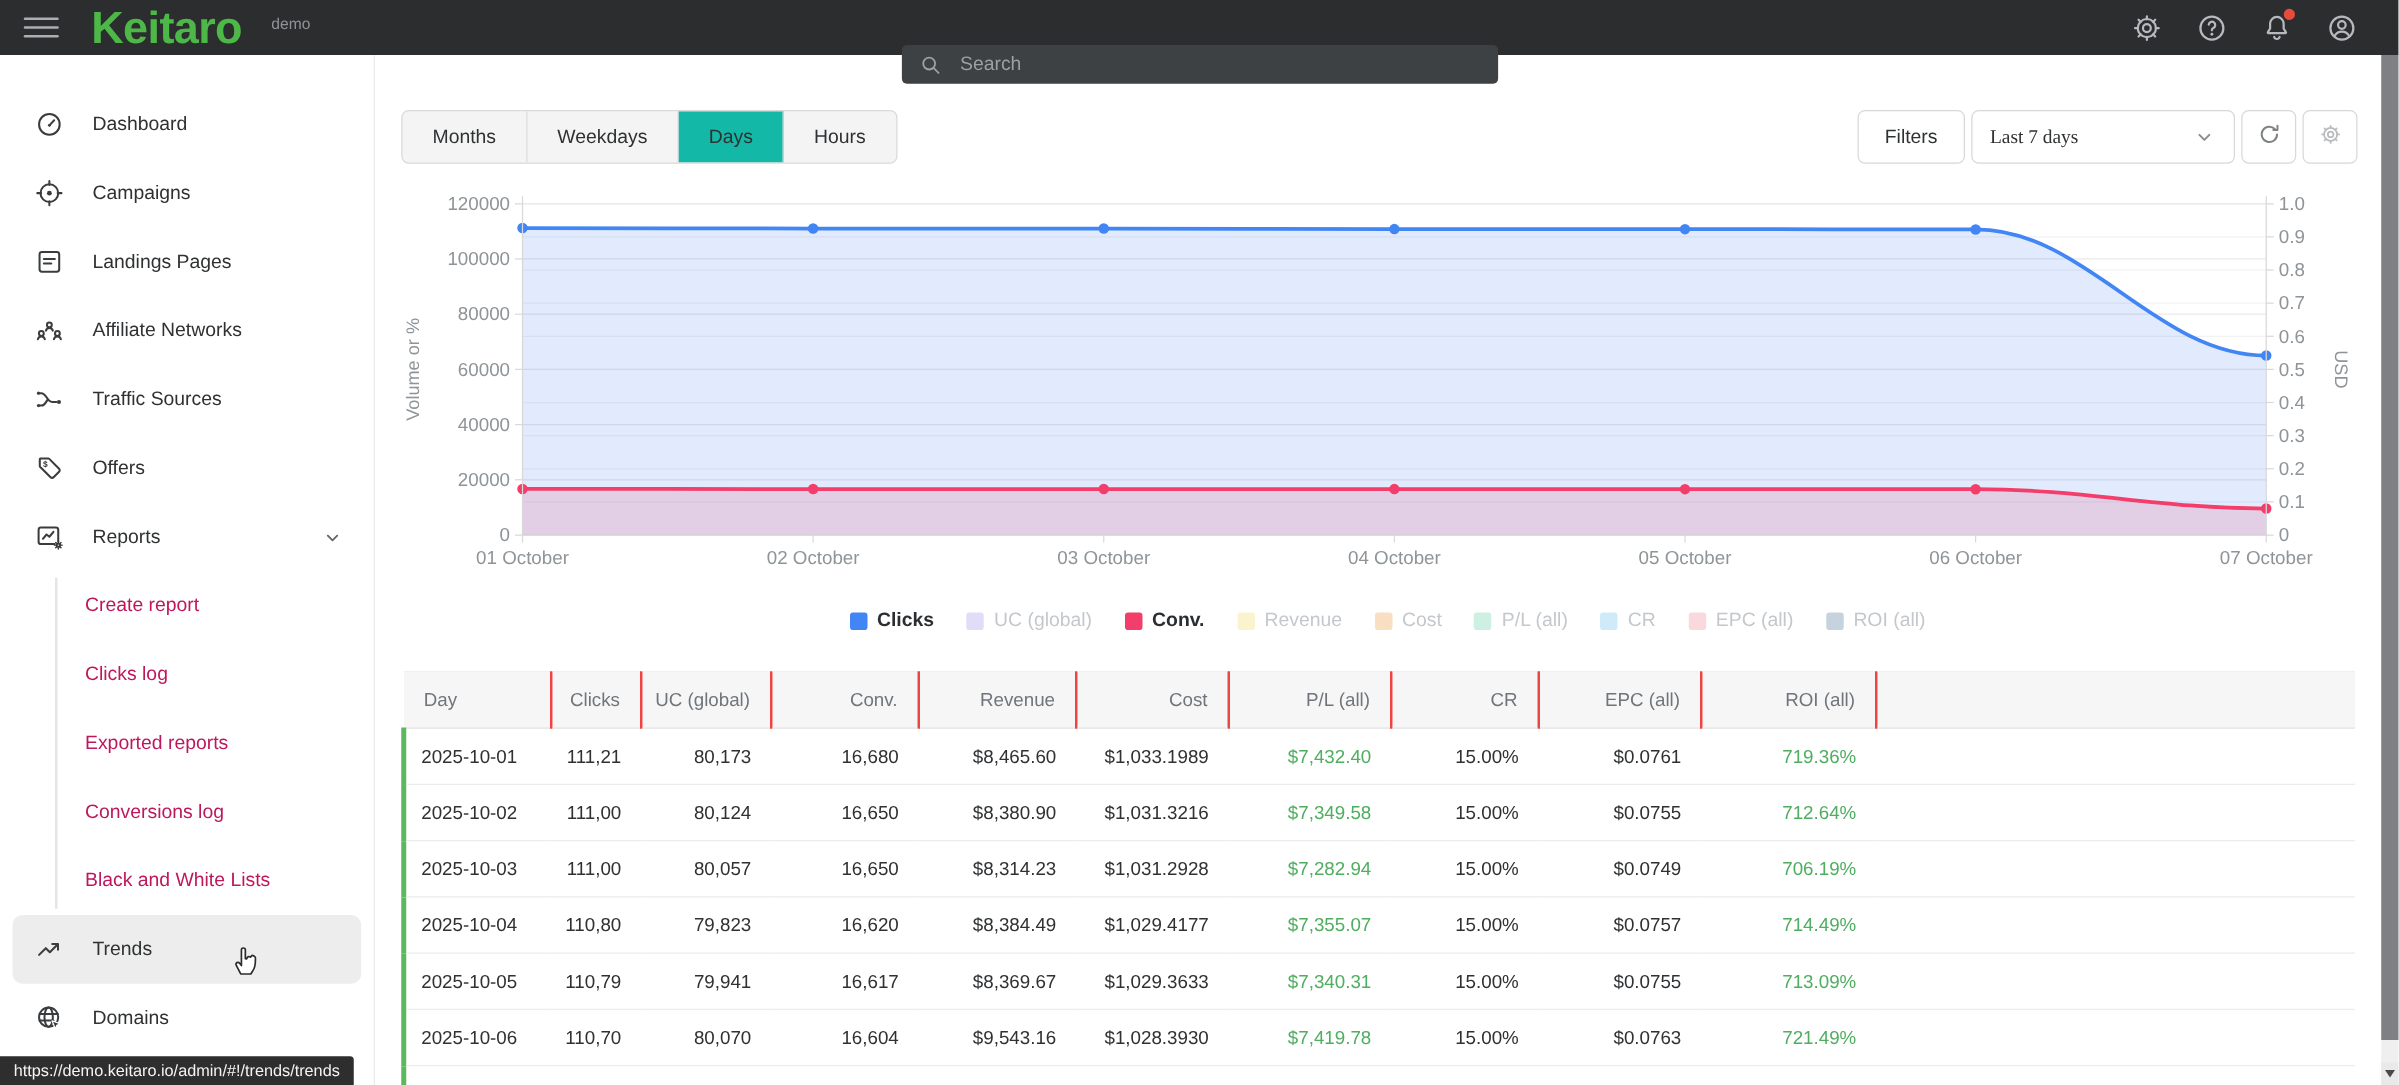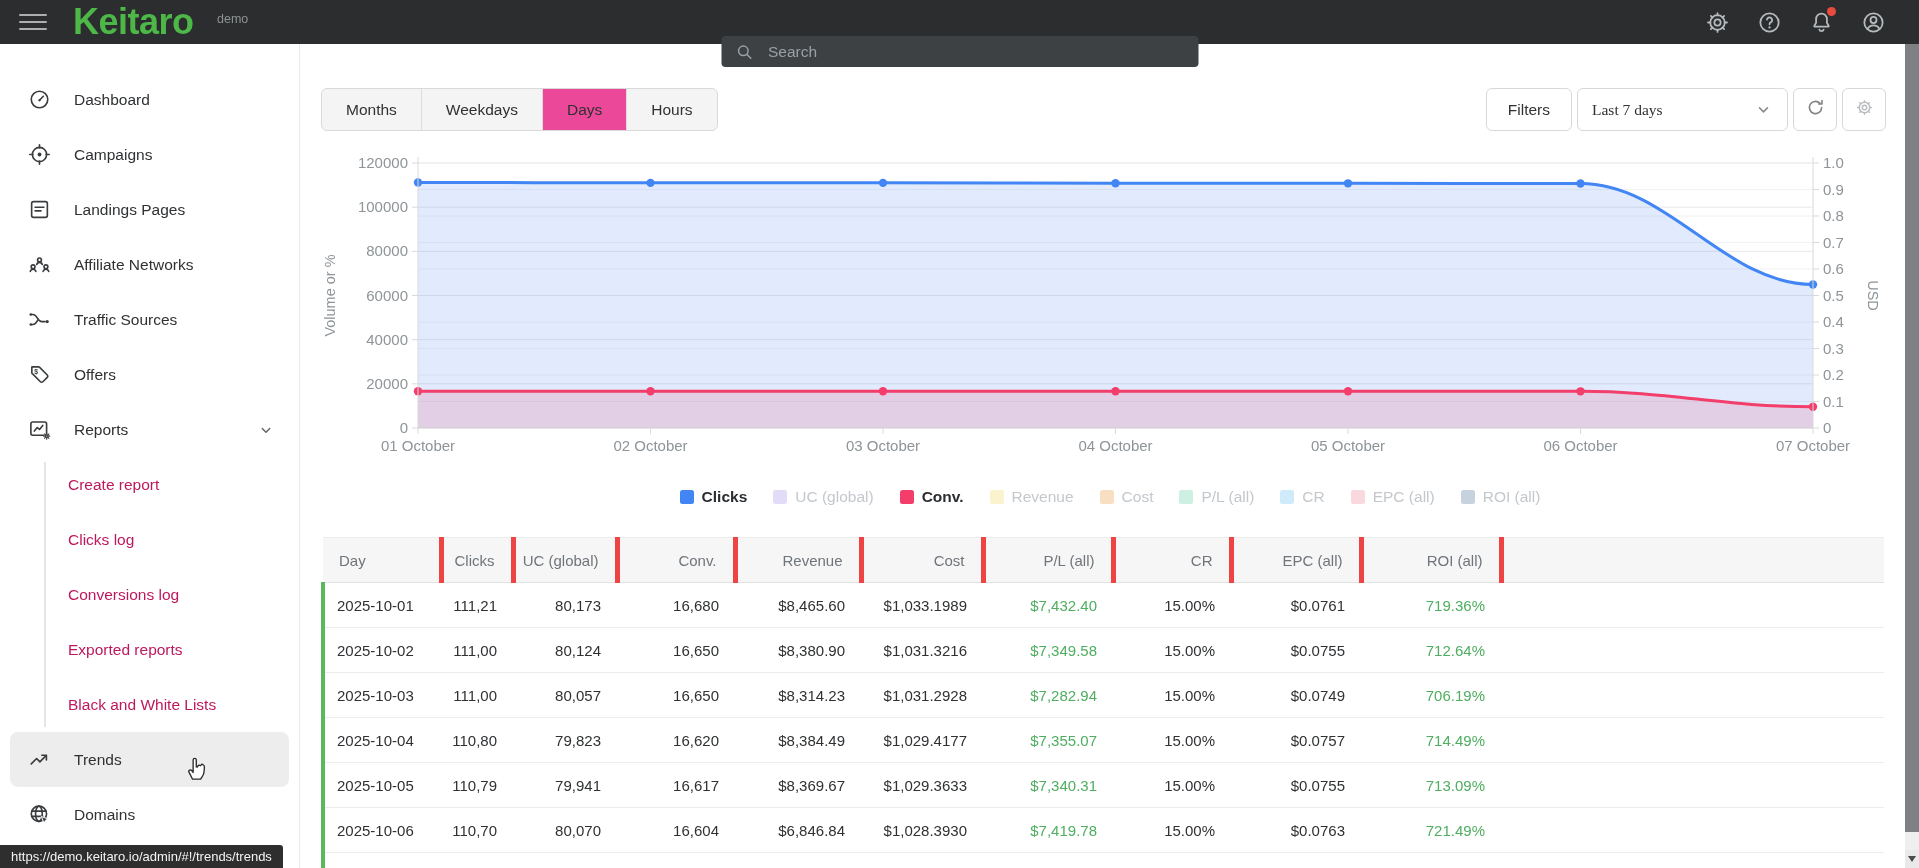--- a/index.html
+++ b/index.html
@@ -35,42 +35,42 @@
   .sub-list{position:relative;}
   .sub-list::before{content:'';position:absolute;left:44px;top:5px;bottom:5px;width:2px;background:#E5E5E5;}
   .sub-item{display:flex;align-items:center;height:55px;padding-left:68px;font-size:15.5px;color:#be185d;cursor:pointer;}
 
   
   .content{position:absolute;left:301px;top:44px;right:0;bottom:0;overflow:hidden;}
   .toolbar{display:flex;align-items:stretch;height:43px;margin:44px 33px 0 20px;}
   .tabs{display:inline-flex;border:1px solid #D9D9D9;border-radius:6px;overflow:hidden;background:#F4F4F4;}
   .tab{padding:0 24px;line-height:41px;font-size:15.5px;color:#2F3133;border-right:1px solid #DCDCDC;cursor:pointer;}
   .tab:last-child{border-right:none;}
-  .tab.active{background:#ec4899;}
+  .tab.active{background:#14b8a6;}
   .toolbar-right{margin-left:auto;display:flex;gap:5px;}
   .btn{background:#fff;border:1px solid #D8D8D8;border-radius:6px;font-size:15.5px;color:#2F3133;
        font-family:"Liberation Sans",sans-serif;display:flex;align-items:center;justify-content:center;cursor:pointer;}
   .btn.filters{padding:0 21px;}
   .select{width:211px;justify-content:space-between;padding:0 14px;box-sizing:border-box;font-family:Liberation Serif, serif;}
   .select .chev{color:#8A8D90;display:flex;}
   .btn.iconbtn{width:44px;}
   .btn.iconbtn.refresh{color:#7F8284;}
   .btn.iconbtn.gear{color:#B9BCBE;}
 
   #trend-svg{display:block;margin-left:20px;}
   .legend{list-style:none;display:flex;justify-content:center;align-items:center;gap:26px;
           margin:12px 0 0 0;padding:0;height:28px;}
   .legend li{display:flex;align-items:center;gap:8px;font-size:15.5px;cursor:pointer;}
   .legend .sw{width:14px;height:14px;border-radius:2.5px;display:inline-block;}
   .legend li.on{color:#2B2E31;font-weight:700;}
   .legend li.off{color:#C4C8CC;}
 
   table.grid{margin:26px 36px 0 20px;border-collapse:collapse;table-layout:fixed;width:1563px;}
   table.grid th{height:44px;background:#F6F6F6;color:#6F757B;font-weight:400;font-size:15px;text-align:right;
-                padding:0 16px 0 0;border-right:5px solid #ef4444;border-top:1px solid #ECECEC;
+                padding:0 16px 0 0;border-right:2px solid #ef4444;border-top:1px solid #ECECEC;
                 border-bottom:1px solid #E2E2E2;white-space:nowrap;overflow:hidden;}
   table.grid th.left{text-align:left;padding-left:16px;}
   table.grid th:last-child{border-right:none;}
   table.grid td{height:44px;font-size:15px;color:#2F3133;text-align:right;padding:0 16px 0 0;
                 border-bottom:1px solid #ECECEC;white-space:nowrap;overflow:hidden;}
   table.grid td.day{text-align:left;padding-left:12px;border-left:4px solid #5CB85C;}
   table.grid td.green{color:#4FAE60;}
 
   
   .statusbar{position:absolute;left:0;bottom:0;height:23px;line-height:23px;background:#2E2E2E;color:#F4F4F4;
@@ -215,22 +215,22 @@
           <span class="lbl">Reports</span>
           <span class="chev">
             <svg viewBox="0 0 24 24" width="18" height="18" fill="none" stroke="currentColor" stroke-width="2" stroke-linecap="round" stroke-linejoin="round">
               <path d="M7 10l5 5 5-5"></path>
             </svg>
           </span>
         </div>
         <div class="sub-list">
           <div class="sub-item">Create report</div>
           <div class="sub-item">Clicks log</div>
+          <div class="sub-item">Exported reports</div>
           <div class="sub-item">Conversions log</div>
-          <div class="sub-item">Exported reports</div>
           <div class="sub-item">Black and White Lists</div>
         </div>
         <div class="side-item active">
           <span class="sic">
             <svg viewBox="0 0 24 24" width="23" height="23" fill="none" stroke="currentColor" stroke-width="1.7" stroke-linecap="round" stroke-linejoin="round">
               <path d="M3.4 16.6l5.6-5.6 3.4 3.4 6.4-6.4"></path>
               <path d="M14.4 7.6h4.8v4.8"></path>
             </svg>
           </span>
           <span class="lbl">Trends</span>
@@ -513,21 +513,21 @@
             <td>15.00%</td>
             <td>$0.0755</td>
             <td class="green">713.09%</td>
             <td></td>
           </tr>
           <tr>
             <td class="day">2025-10-06</td>
             <td>110,70</td>
             <td>80,070</td>
             <td>16,604</td>
-            <td>$6,846.84</td>
+            <td>$9,543.16</td>
             <td>$1,028.3930</td>
             <td class="green">$7,419.78</td>
             <td>15.00%</td>
             <td>$0.0763</td>
             <td class="green">721.49%</td>
             <td></td>
           </tr>
           <tr>
             <td class="day">2025-10-07</td>
             <td>44,49</td>

